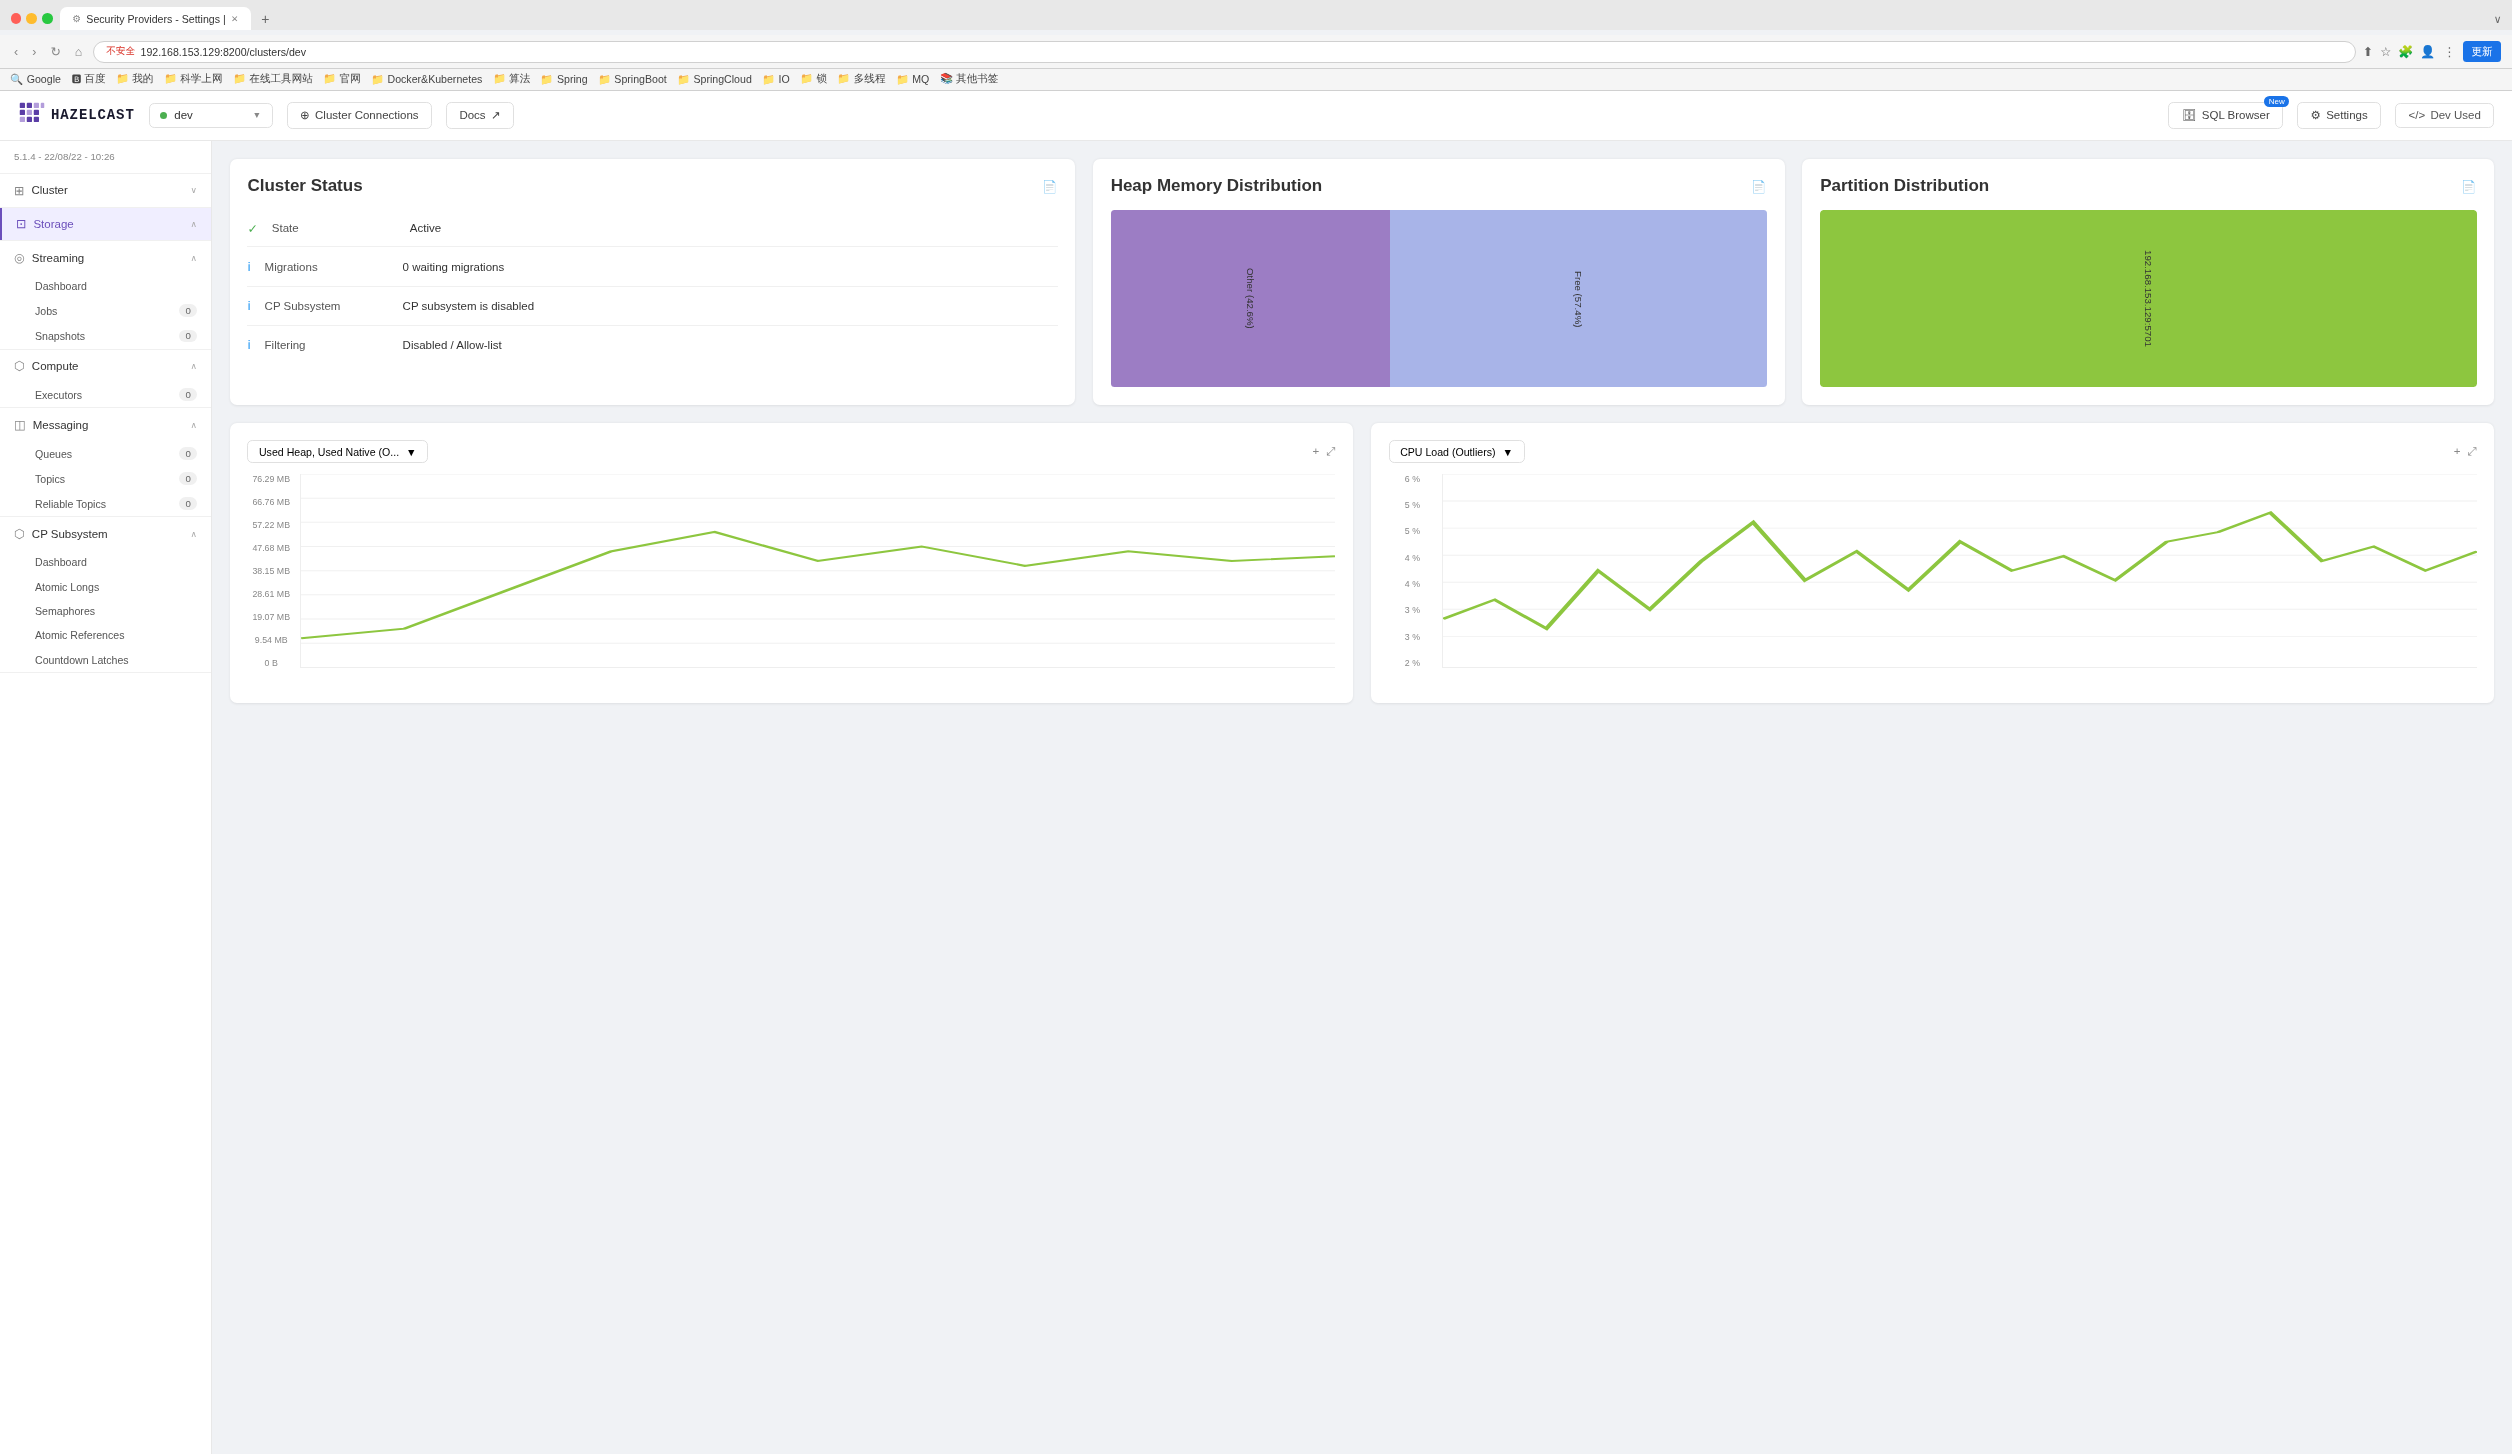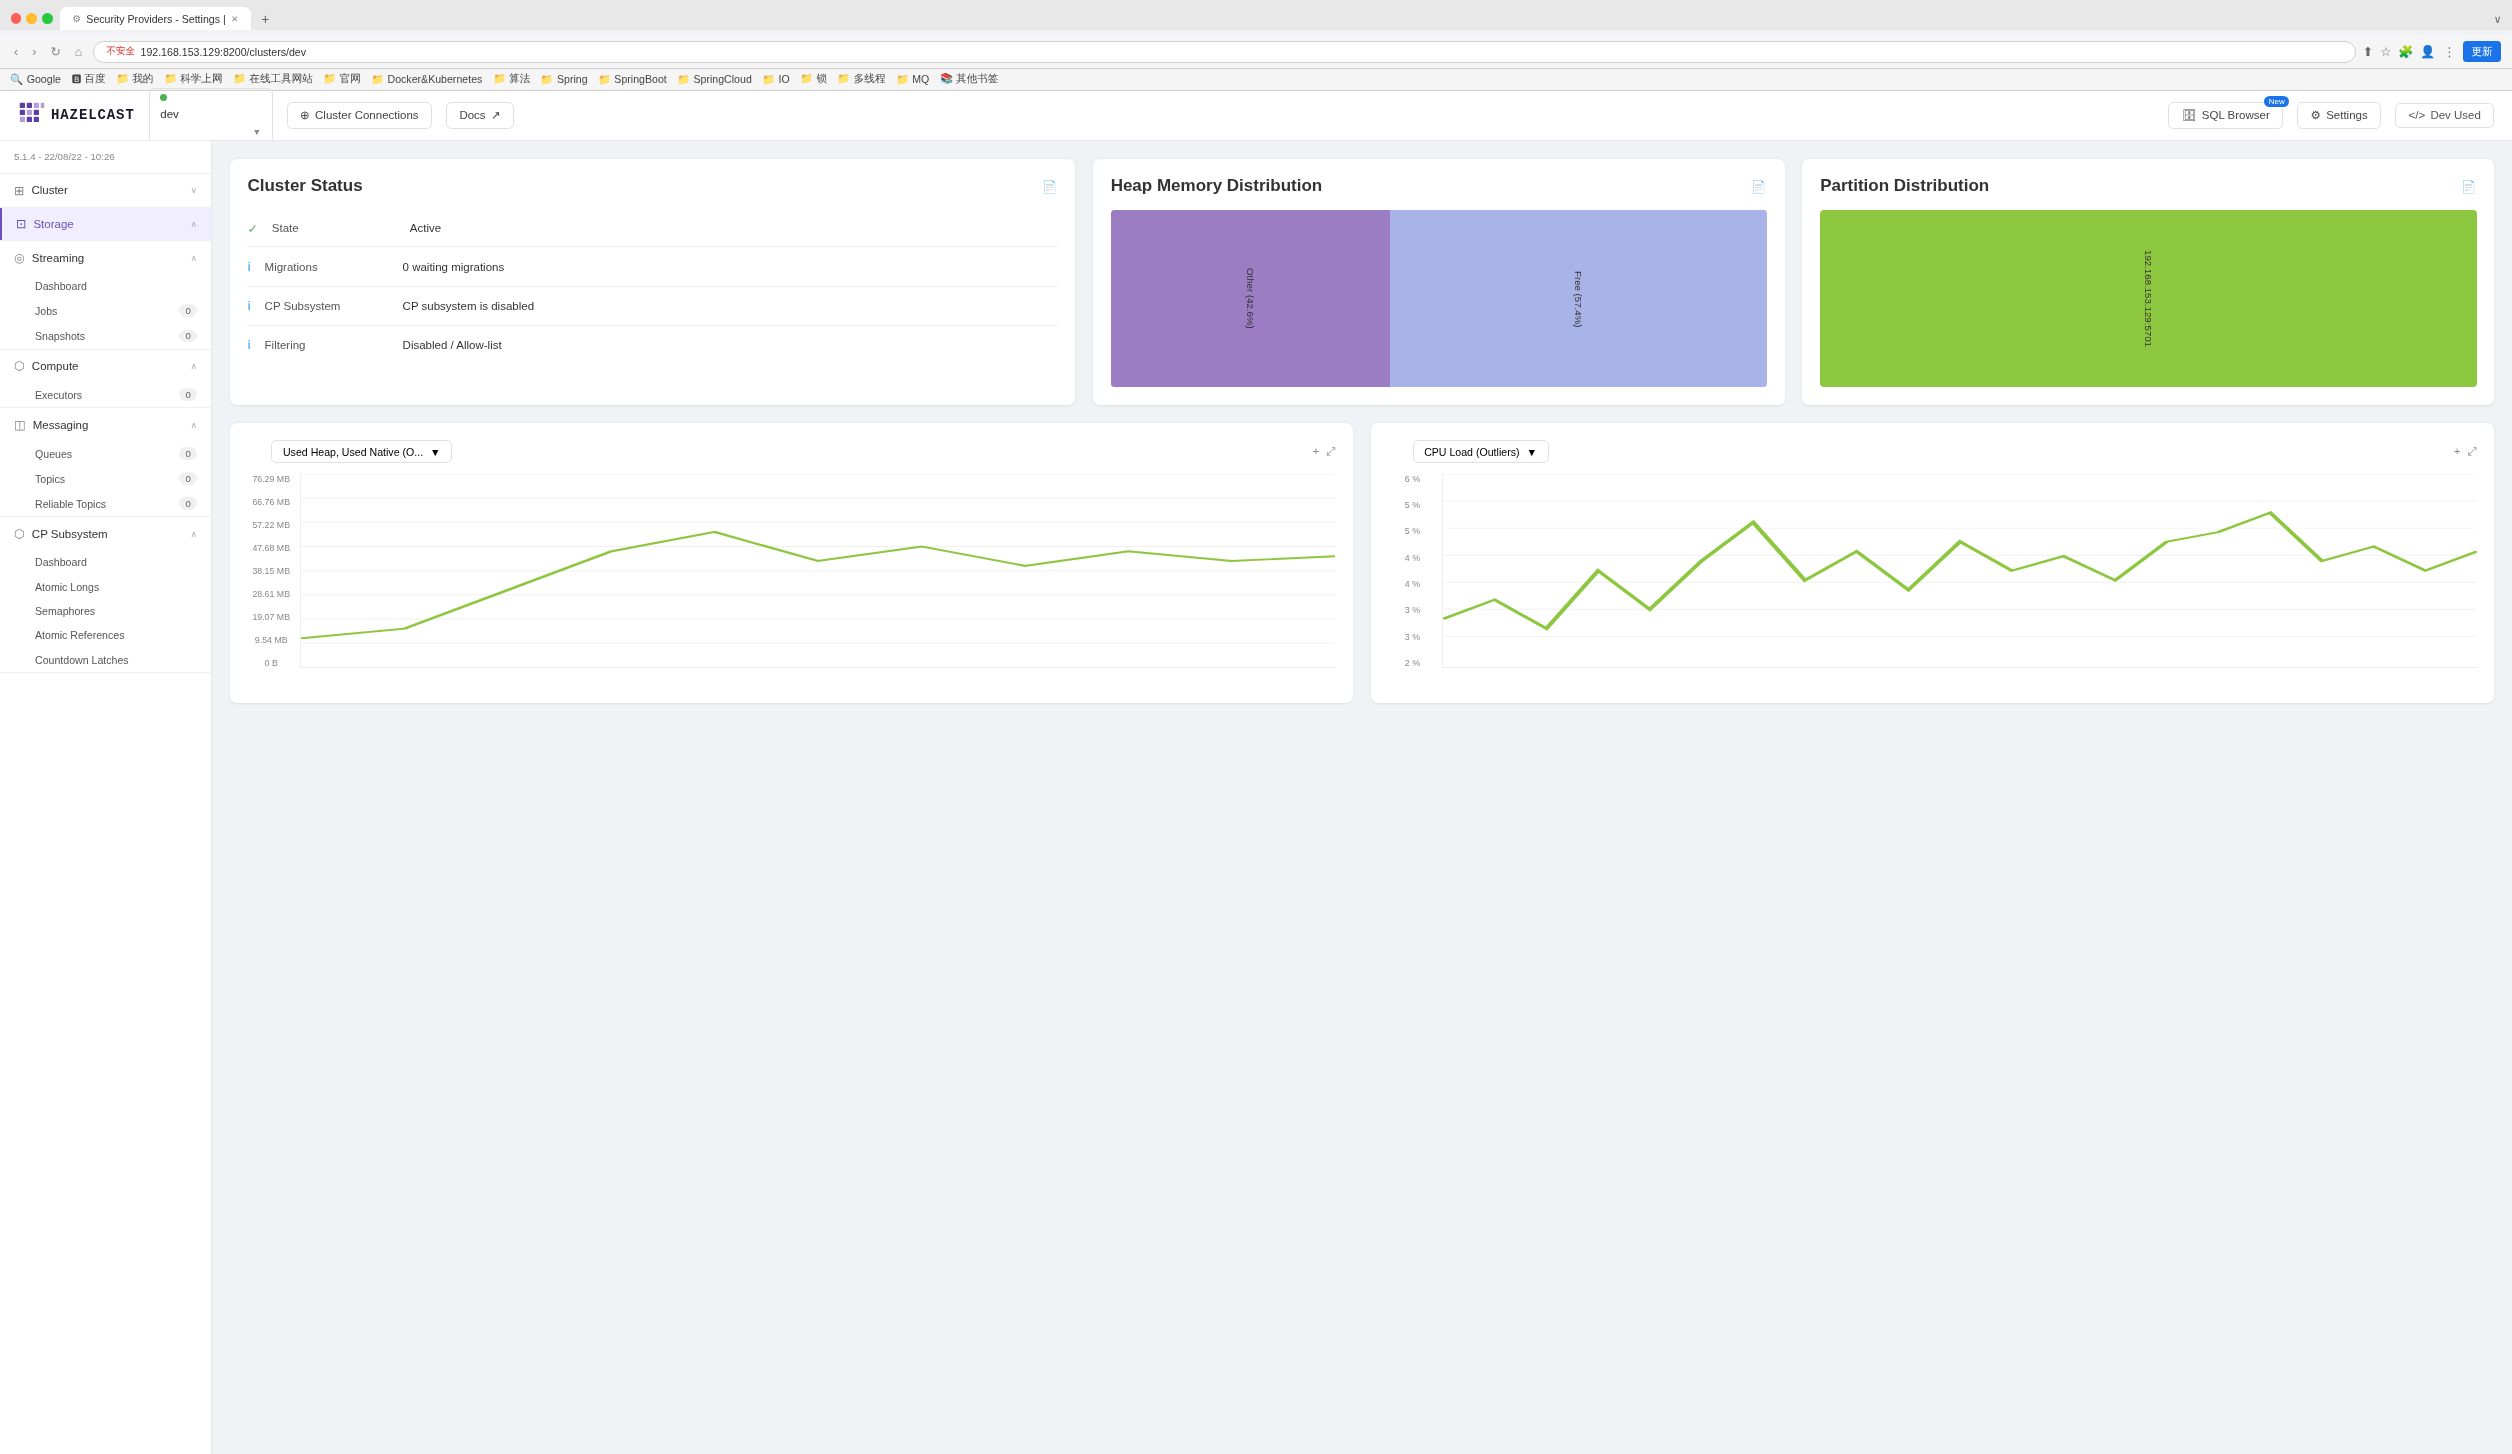--- a/index.html
+++ b/index.html
@@ -44,21 +44,21 @@
     .sidebar-item.active .icon { color: #6b4fbb; }
     .sidebar-item .chevron { margin-left: auto; font-size: 8.8px; color: #aaa; }
     .sidebar-sub-item { display: flex; align-items: flex-end; padding: 6.2px 14px 6.2px 35px; cursor: pointer; color: #555; font-size: 10.6px; }
     .sidebar-sub-item .sub-badge { margin-left: auto; background: #f0f0f0; border-radius: 8.8px; padding: 0.9px 6.2px; font-size: 9.7px; color: #666; }
 
     
     .main-content { flex: 1; overflow-y: auto; padding: 17.7px; background: #f0f2f5; }
 
     
     .app-header { background: #fff; border-bottom: 0.9px solid #e8e8e8; padding: 0 17.7px; display: flex; align-items: center; gap: 14px; height: 50px; }
-    .cluster-selector { display: flex; gap: 7px; border: 0.9px solid #e0e0e0; border-radius: 5.3px; padding: 5.3px 10.6px; cursor: pointer; min-width: 124px; flex-direction: column; }
+    .cluster-selector { display: flex; align-items: center; gap: 7px; border: 0.9px solid #e0e0e0; border-radius: 5.3px; padding: 5.3px 10.6px; cursor: pointer; min-width: 124px; }
     .cluster-dot { width: 7px; height: 7px; border-radius: 50%; background: #4caf50; }
     .cluster-name { font-size: 11.5px; color: #333; }
     .cluster-chevron { margin-left: auto; color: #888; font-size: 8.8px; }
     .header-btn { display: flex; align-items: center; gap: 5.3px; padding: 5.3px 12.4px; border: 0.9px solid #e0e0e0; border-radius: 5.3px; cursor: pointer; font-size: 11.5px; color: #444; background: #fff; }
     .header-spacer { flex: 1; }
     .sql-browser-btn { display: flex; align-items: center; gap: 5.3px; padding: 5.3px 12.4px; border: 0.9px solid #e0e0e0; border-radius: 5.3px; cursor: pointer; font-size: 11.5px; color: #444; background: #fff; position: relative; }
     .new-badge { position: absolute; top: -7px; right: -7px; background: #1a73e8; color: #fff; border-radius: 8.8px; padding: 0.9px 4.4px; font-size: 8px; }
     .settings-btn { display: flex; align-items: center; gap: 5.3px; padding: 5.3px 12.4px; border: 0.9px solid #e0e0e0; border-radius: 5.3px; cursor: pointer; font-size: 11.5px; color: #444; background: #fff; }
     .dev-mode-btn { display: flex; align-items: center; gap: 5.3px; padding: 5.3px 12.4px; border: 0.9px solid #e0e0e0; border-radius: 5.3px; cursor: pointer; font-size: 11.5px; color: #555; background: #fff; }
 
@@ -78,21 +78,21 @@
     
     .heap-chart { display: flex; height: 177px; border-radius: 3.5px; overflow: hidden; }
     .heap-segment { display: flex; align-items: center; justify-content: center; writing-mode: vertical-rl; text-orientation: mixed; font-size: 9.7px; color: #333; font-weight: 500; }
 
     
     .partition-chart { height: 177px; border-radius: 3.5px; overflow: hidden; position: relative; }
 
     
     .charts-row { display: grid; grid-template-columns: 1fr 1fr; gap: 17.7px; }
     .chart-card { background: #fff; border-radius: 7px; padding: 17.7px; box-shadow: 0 0.9px 2.7px rgba(0,0,0,0.08); }
-    .chart-header { display: flex; align-items: center; gap: 7px; margin-bottom: 10.6px; margin-left: 24px; }
+    .chart-header { display: flex; align-items: center; gap: 7px; margin-bottom: 10.6px; }
     .chart-selector { border: 0.9px solid #e0e0e0; border-radius: 5.3px; padding: 4.4px 10.6px; font-size: 10.6px; display: flex; align-items: center; gap: 7px; cursor: pointer; background: #fff; }
     .chart-actions { margin-left: auto; display: flex; gap: 7px; color: #888; }
     .chart-area { position: relative; height: 212px; }
     .y-axis { position: absolute; left: 0; top: 0; bottom: 17.7px; width: 53px; display: flex; flex-direction: column; justify-content: space-between; }
     .y-label { font-size: 8.8px; color: #888; text-align: center; padding-right: 5.3px; }
     .chart-plot { position: absolute; left: 53px; right: 0; top: 0; bottom: 17.7px; border-left: 0.9px solid #eee; border-bottom: 0.9px solid #eee; }
     svg.chart-svg { width: 100%; height: 100%; }
 
     
     .hz-logo { display: flex; align-items: center; gap: 5.3px; }

